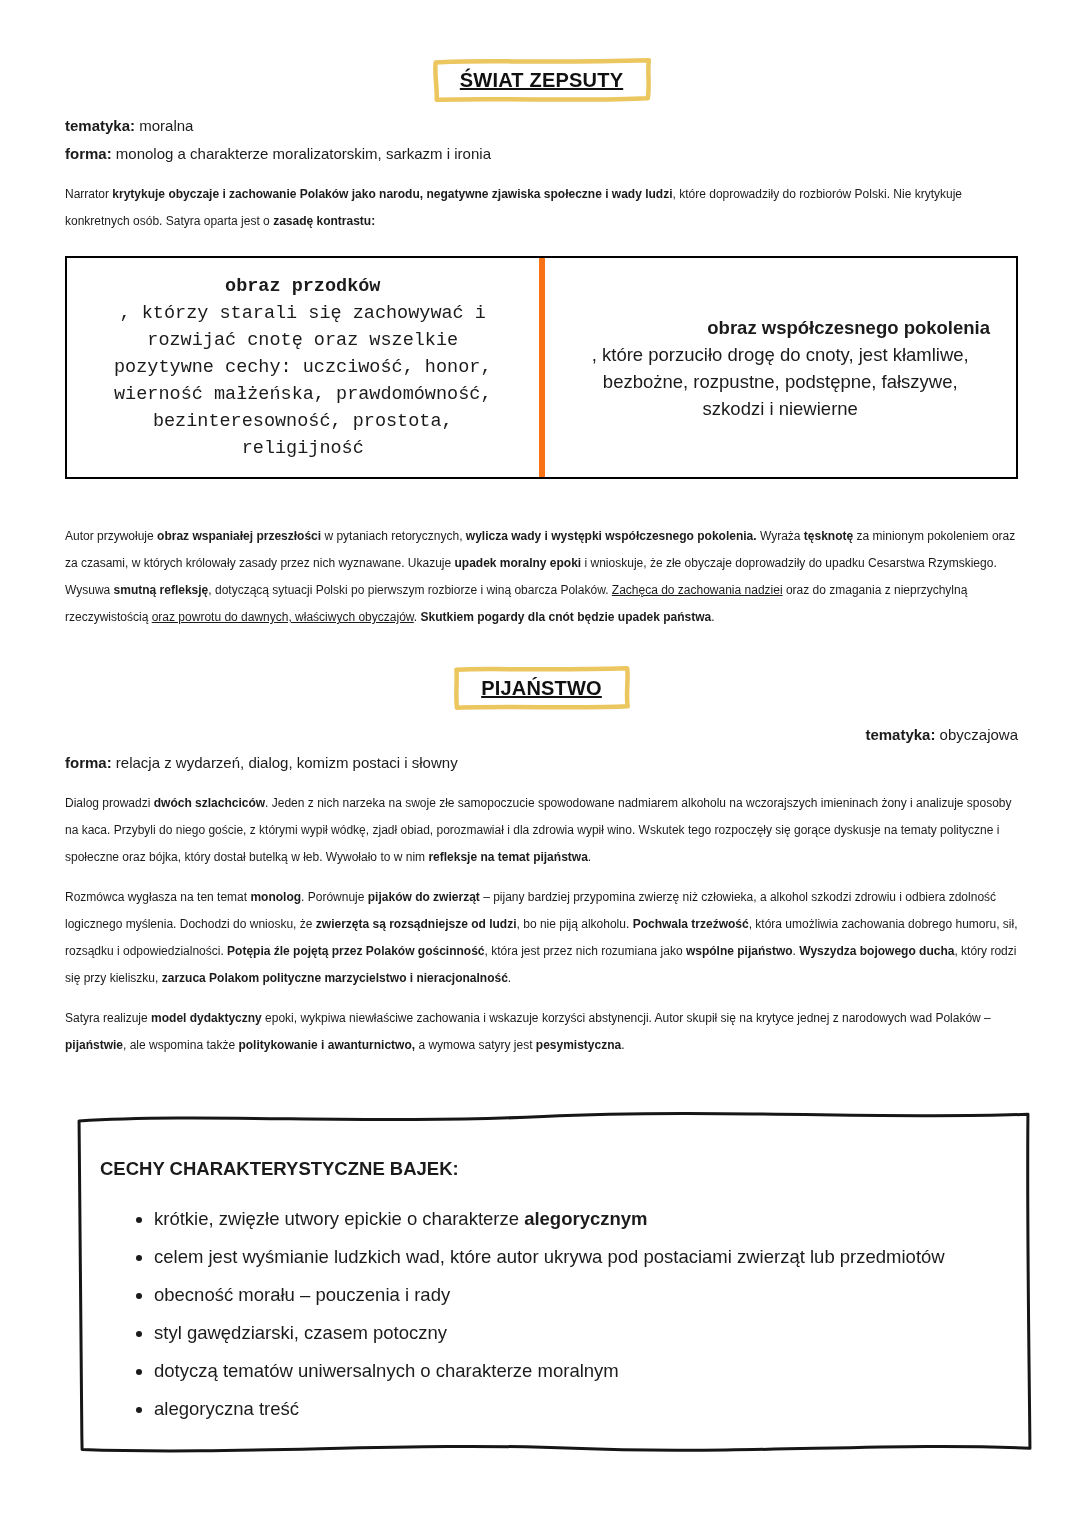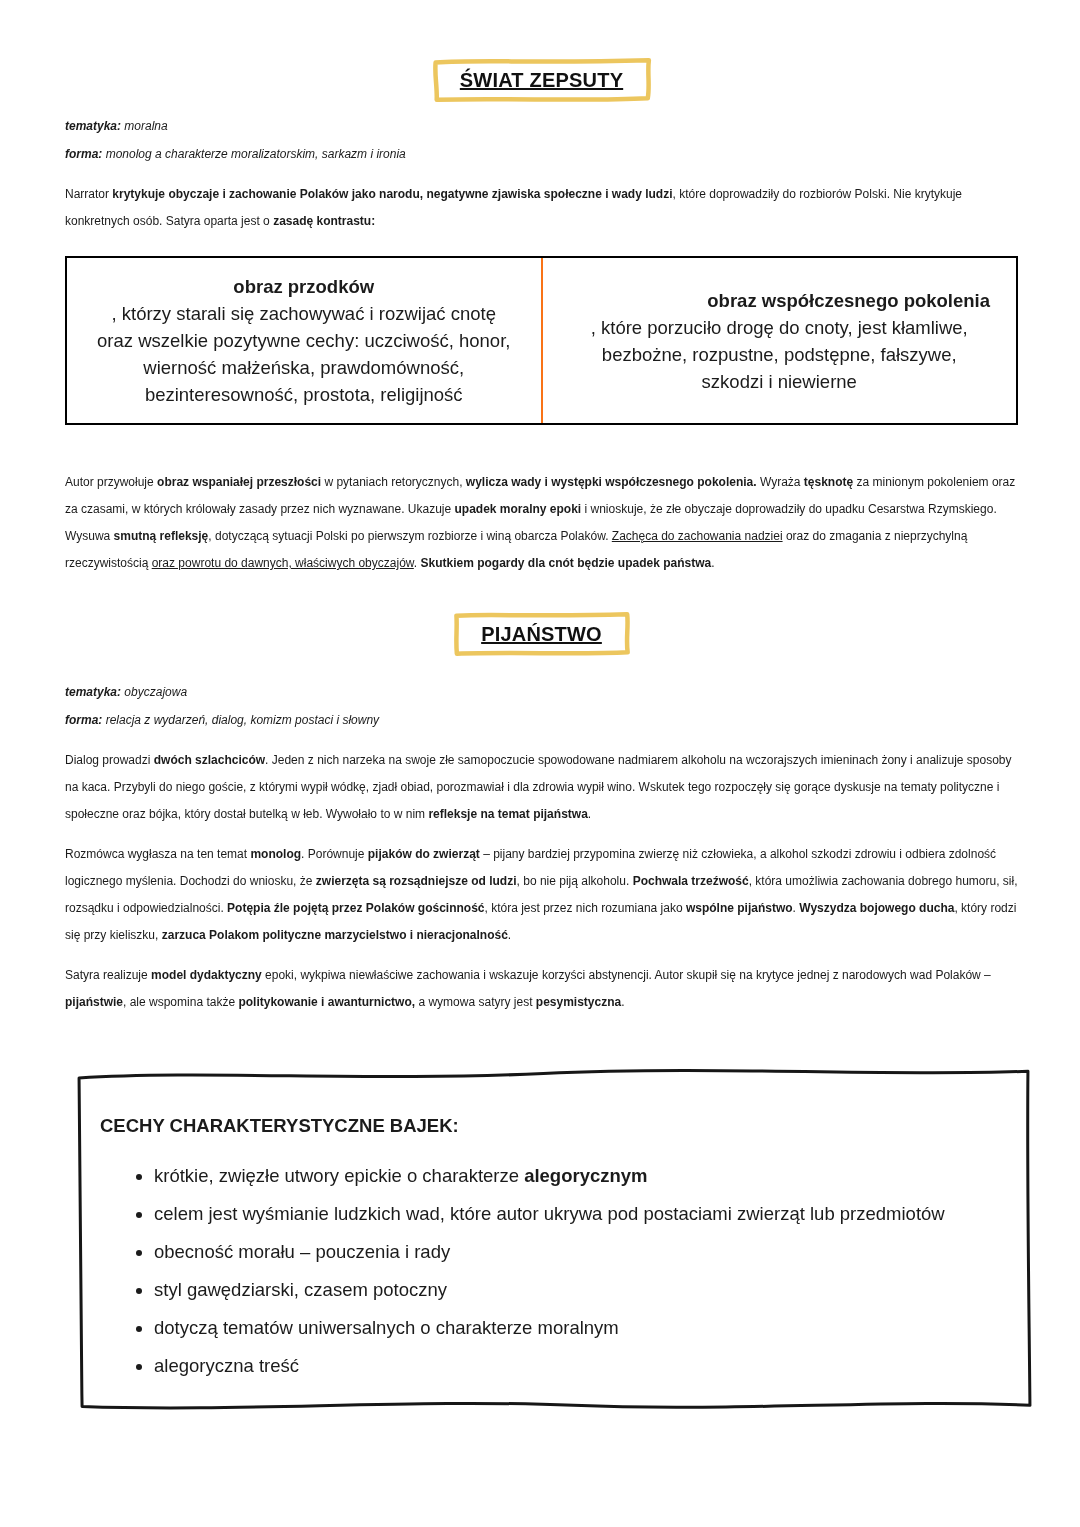--- a/index.html
+++ b/index.html
@@ -11,32 +11,32 @@
   }
   .page{box-sizing:border-box;width:1080px;height:1284px;padding:56px 62px 0 65px;}
 
   
   .titlebox-wrap{display:flex;justify-content:center;}
   .titlebox{position:relative;display:inline-block;padding:13px 30px 12px 30px;}
   .titlebox svg{position:absolute;inset:0;width:100%;height:100%;overflow:visible;}
   .titlebox svg path{fill:none;stroke:var(--accent-yellow,#ECC65E);stroke-width:4.5;stroke-linejoin:round;stroke-linecap:round;}
   .titlebox .t{position:relative;font-weight:700;font-size:20px;line-height:22px;text-decoration:underline;letter-spacing:.2px;color:#111;}
 
-  .meta{margin:0;font-size:12px;line-height:28px;font-style:italic;}
+  .meta{margin:0;font-size:15px;line-height:28px;}
   .meta-first{margin-top:9px;}
   .para{margin:13px 0 0 0;font-size:12px;line-height:27px;}
   .analysis{margin-top:44px;}
 
   .contrast-table{display:flex;border:2px solid #000;margin-top:21px;}
   .cell{flex:1;box-sizing:border-box;display:flex;flex-direction:column;justify-content:center;
         text-align:center;padding:15px 26px;font-size:18.5px;line-height:27px;min-height:148px;}
-  .cell-left{border-right:2px solid #f97316;}
+  .cell-left{border-right:6px solid #f97316;font-family:Liberation Mono, monospace;}
 
   .titlebox-wrap.second{margin-top:33px;}
-  .meta-after-box{margin-top:21px;}
+  .meta-after-box{margin-top:10px;text-align:right;}
 
   
   .bajki-box{position:relative;box-sizing:border-box;margin:46px -19px 0 5px;
              padding:50px 30px 28px 30px;min-height:312px;}
   .bajki-box > svg{position:absolute;inset:0;width:100%;height:100%;overflow:visible;}
   .bajki-box > svg path{fill:none;stroke:var(--border-black,#161616);stroke-width:3;stroke-linejoin:round;stroke-linecap:round;}
   .bajki-inner{position:relative;}
   .bajki-title{font-weight:700;font-size:18.5px;line-height:27px;}
   .bajki-list{margin:23px 0 0 0;padding-left:54px;}
   .bajki-list li{font-size:18.5px;line-height:27px;margin-bottom:11px;}

